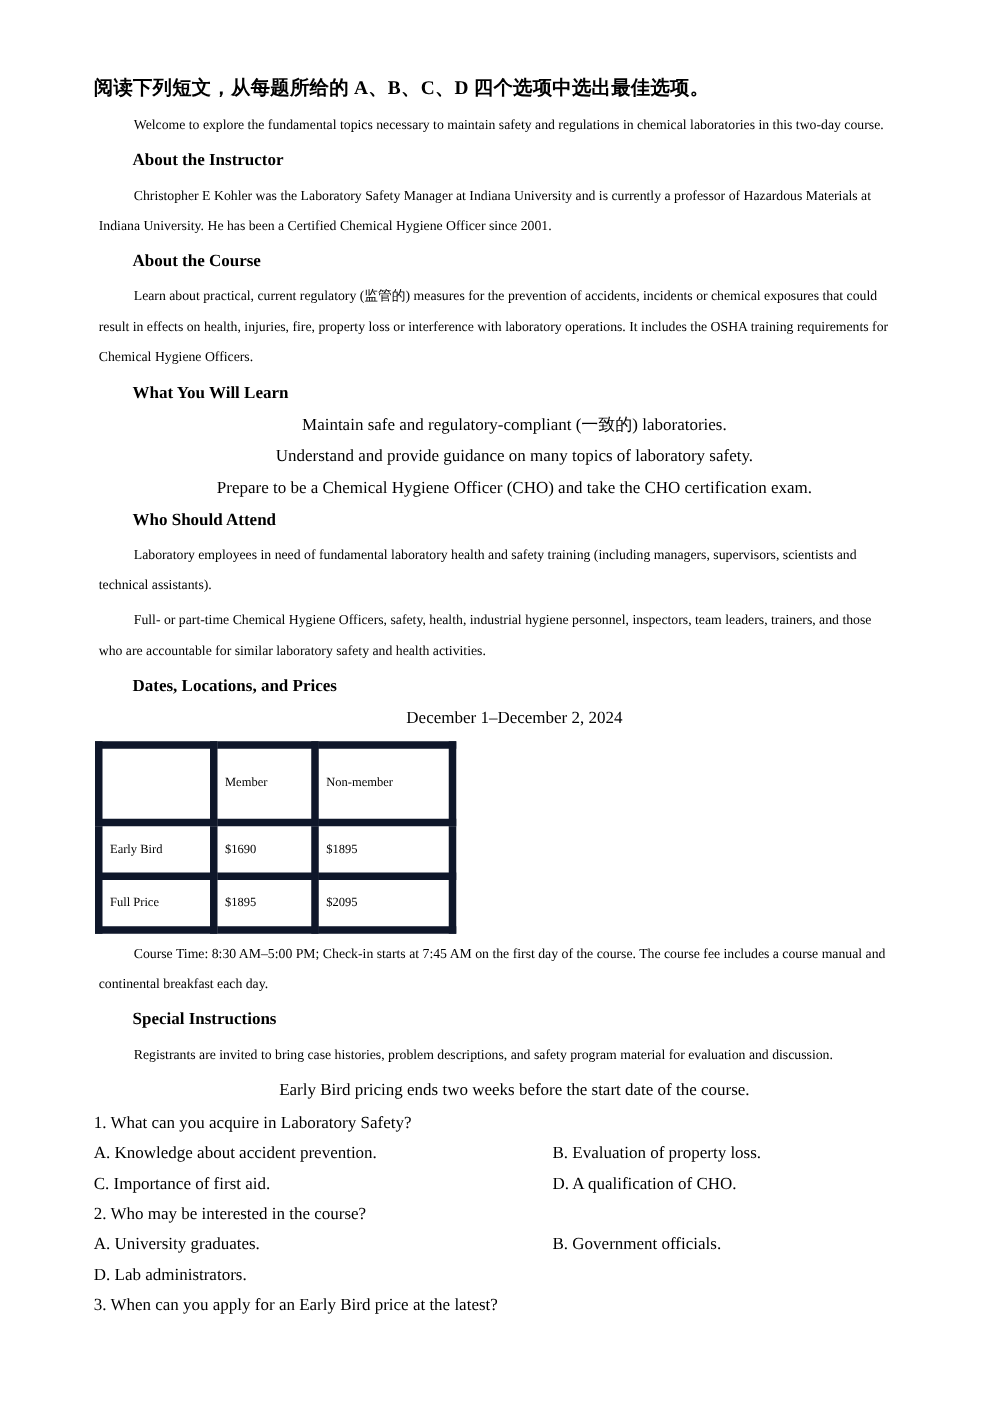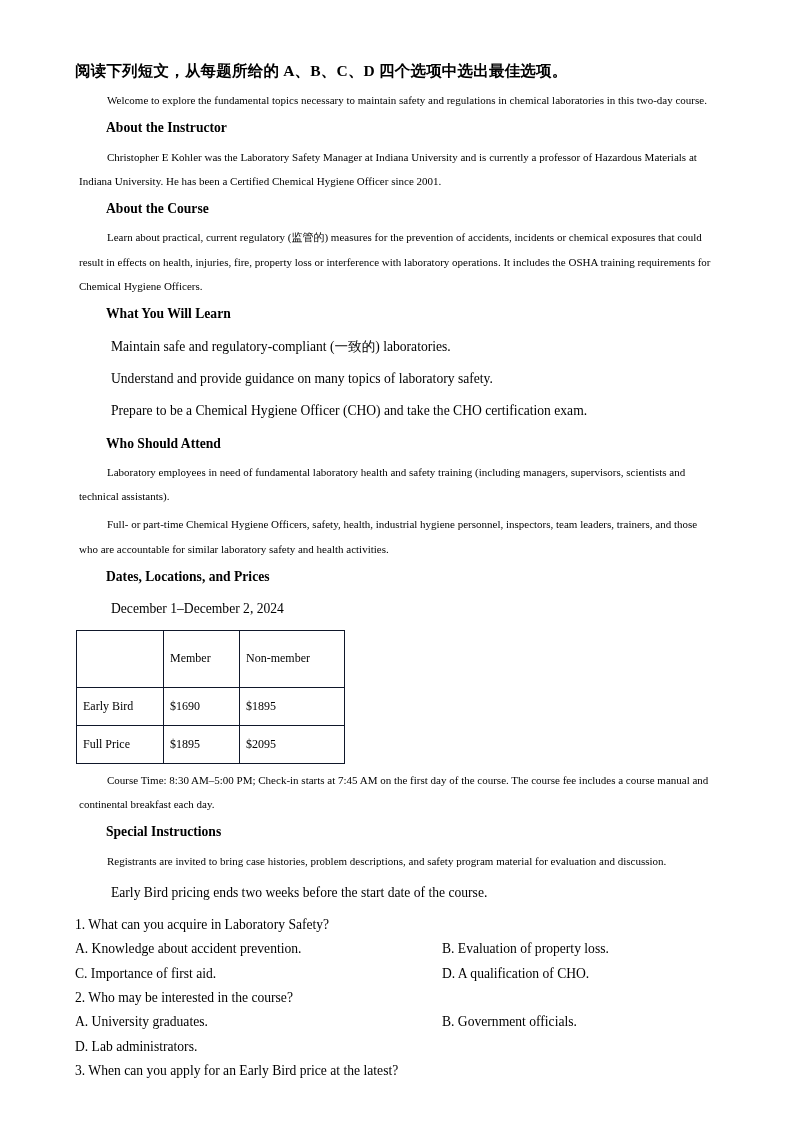--- a/index.html
+++ b/index.html
@@ -46,32 +46,33 @@
     font-size: 13.6px;
     font-weight: bold;
     line-height: 24.3px;
     margin: 0;
     text-indent: 31px;
     font-family: Liberation Serif, serif;
   }
   p.plain-line {
     font-size: 13.6px;
     line-height: 24.3px;
-    margin: 8px;
+    margin: 1px;
     text-indent: 28px;
+    text-align: center;
   }
   .price-table {
     border-collapse: collapse;
     margin: 6px 0 2px 1px;
     table-layout: fixed;
     width: 229px;
   }
   .price-table td {
-    border: 1px solid #0f172a;
-    font-size: 12px;
+    border: 6px solid #0f172a;
+    font-size: 10px;
     padding: 3px 6px;
     vertical-align: middle;
     height: 18px;
   }
   .price-table tr.header-row td {
     height: 50px;
     vertical-align: middle;
   }
   .price-table tr.data-row td {
     height: 31px;

